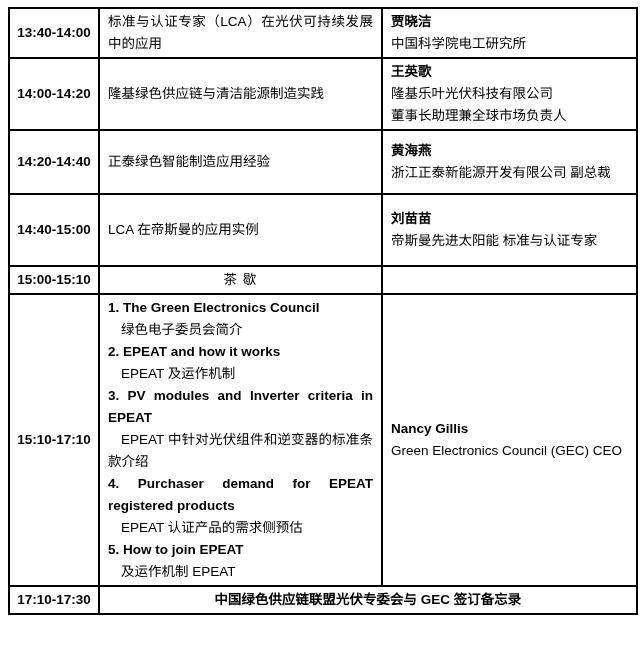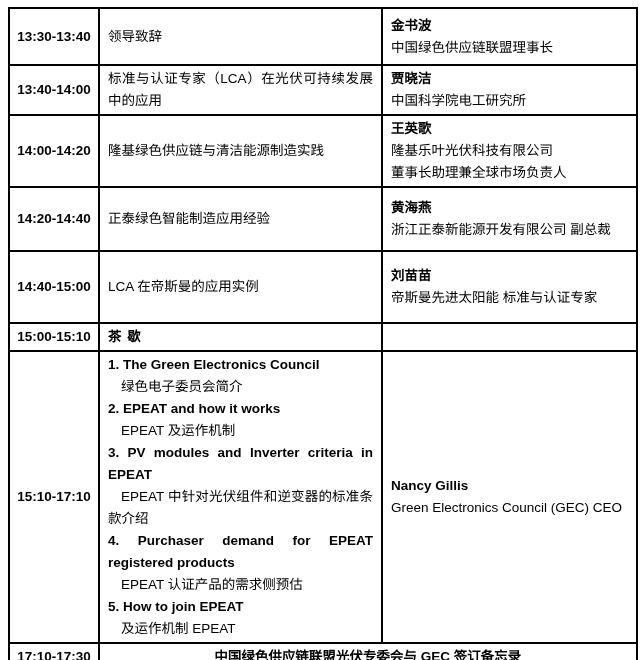--- a/index.html
+++ b/index.html
@@ -27,21 +27,21 @@
     overflow: hidden;
     word-break: break-word;
   }
   td.time {
     text-align: center;
     font-weight: bold;
     padding: 2px 2px;
     white-space: nowrap;
   }
   td.topic { text-align: justify; }
-  td.topic.break-label { font-weight: bold; text-align: left; letter-spacing: 1px; }
+  td.topic.break-label { font-weight: normal; text-align: center; letter-spacing: 1px; }
   td.speaker { text-align: left; }
   .speaker-name { font-weight: bold; }
   .agenda-item-en {
     font-weight: bold;
     text-align: justify;
   }
   .agenda-item-zh {
     font-weight: normal;
     text-align: justify;
     text-indent: 13px;
@@ -64,28 +64,20 @@
 <body>
 
 <table class="agenda">
   <colgroup>
     <col style="width:90px">
     <col style="width:283px">
     <col style="width:255px">
   </colgroup>
   <tbody>
 
-    <tr class="r1">
-      <td class="time">13:30-13:40</td>
-      <td class="topic">领导致辞</td>
-      <td class="speaker">
-        <div class="speaker-name">金书波</div>
-        <div>中国绿色供应链联盟理事长</div>
-      </td>
-    </tr>
 
     <tr class="r2">
       <td class="time">13:40-14:00</td>
       <td class="topic">标准与认证专家（LCA）在光伏可持续发展中的应用</td>
       <td class="speaker">
         <div class="speaker-name">贾晓洁</div>
         <div>中国科学院电工研究所</div>
       </td>
     </tr>
 

